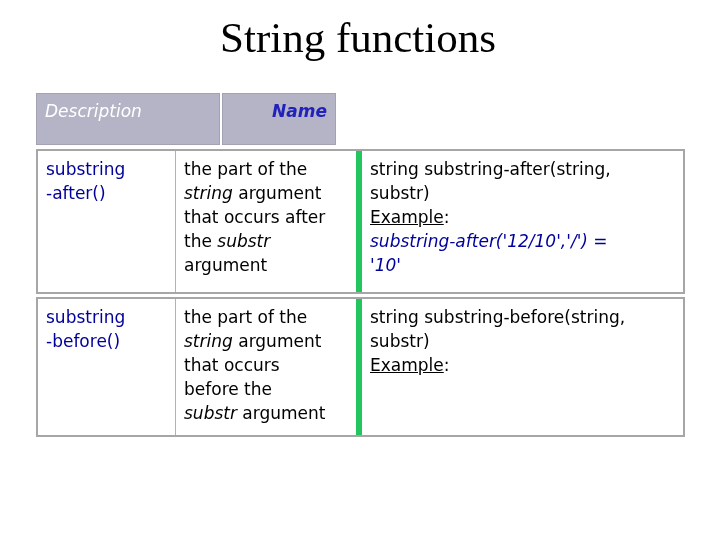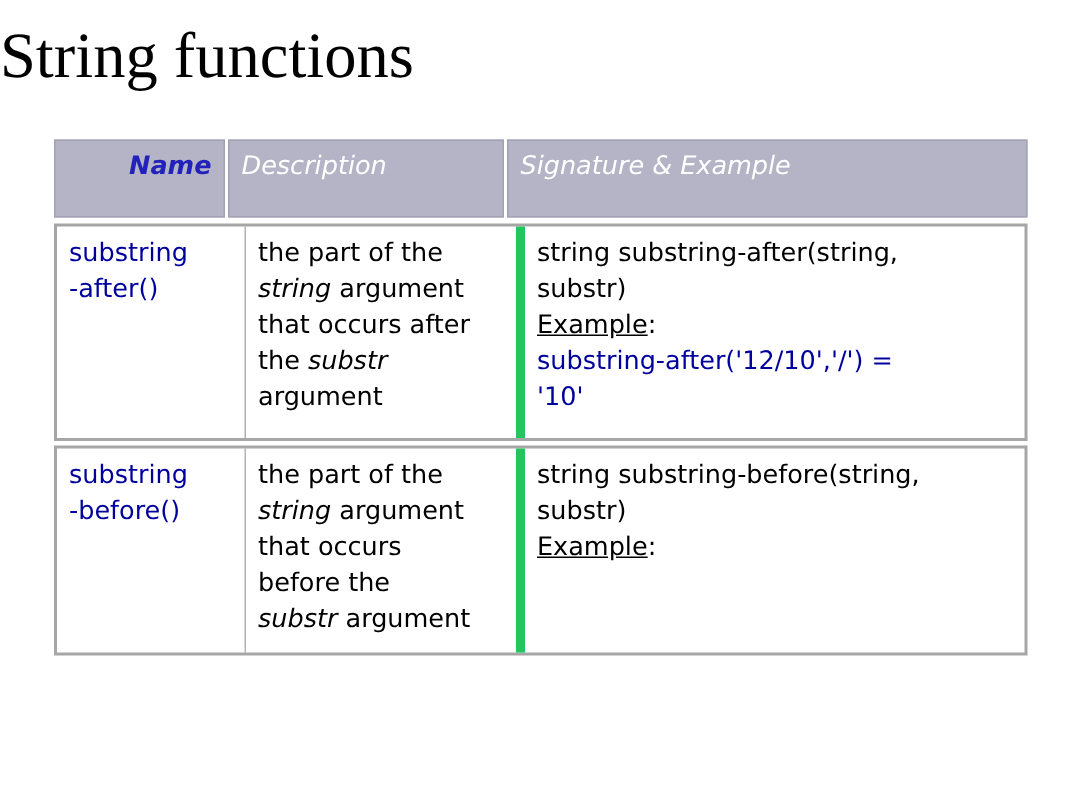--- a/index.html
+++ b/index.html
@@ -6,21 +6,21 @@
   .slide{
     position:relative;
     width:720px;height:540px;
     background:#ffffff;
     overflow:hidden;
     font-family:"DejaVu Sans","Liberation Sans",sans-serif;
   }
   .slide-title{
     position:absolute;
     top:12px;left:0;width:716px;
-    text-align:left;
+    text-align:center;
     font-family:"Liberation Serif","DejaVu Serif",serif;
     font-size:43px;
     line-height:1.2;
     color:#000000;
     white-space:nowrap;
   }
   .func-table{
     position:absolute;
     left:36px;top:93px;
     width:649px;
@@ -60,47 +60,46 @@
   .trow-2{ margin-top:3px; height:140px; }
   .td{
     box-sizing:border-box;
     padding:6px 8px;
     font-size:17px;
     line-height:24px;
     color:#000000;
     overflow:hidden;
   }
   .td-name{
-    width:126px;
+    width:138px;
     border-right:1px solid #b2b2b2;
     color:#00009c;
   }
   .td-desc{
     width:186px;
     border-right:6px solid #22c55e;
   }
   .td-sig{ flex:1; }
   .pre{ white-space:pre-line; }
   .u{ text-decoration:underline;text-align:right; }
-  .code{ color:#00009c; }
+  .code{ color:#00009c;font-style:italic; }
   i{ font-style:italic;text-align:center; }
 </style>
 </head>
 <body>
 
 <div class="slide">
 
   <div class="slide-title">String functions</div>
 
   <div class="func-table">
 
     <div class="thead">
+      <div class="th th-desc">Description</div>
       <div class="th th-name">Name</div>
-      <div class="th th-desc">Description</div>
-      <div class="th th-sig">Signature &amp; Example</div>
     </div>
 
     <div class="trow trow-1">
       <div class="td td-name pre">substring
 -after()</div>
       <div class="td td-desc"><span class="pre"><span>the part of the
 </span><i>string</i><span> argument
 that occurs after
 the </span><i>substr</i><span>
 argument</span></span></div>

